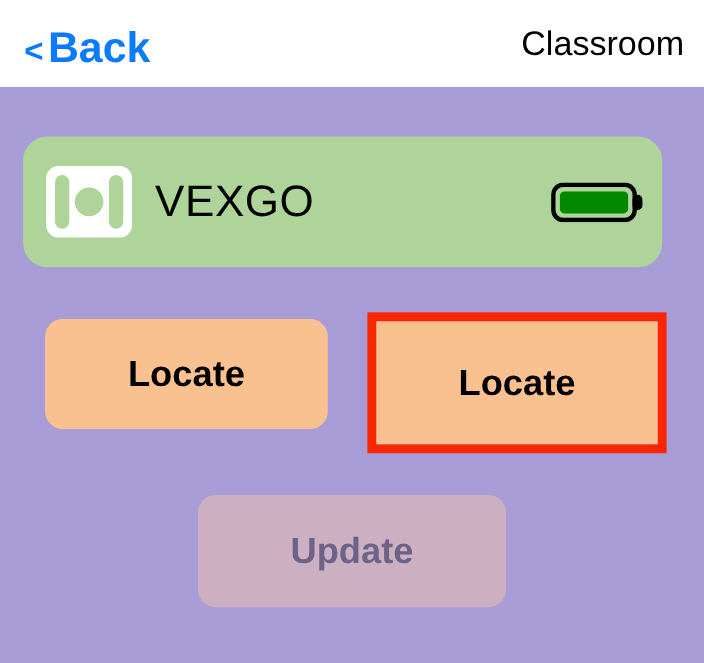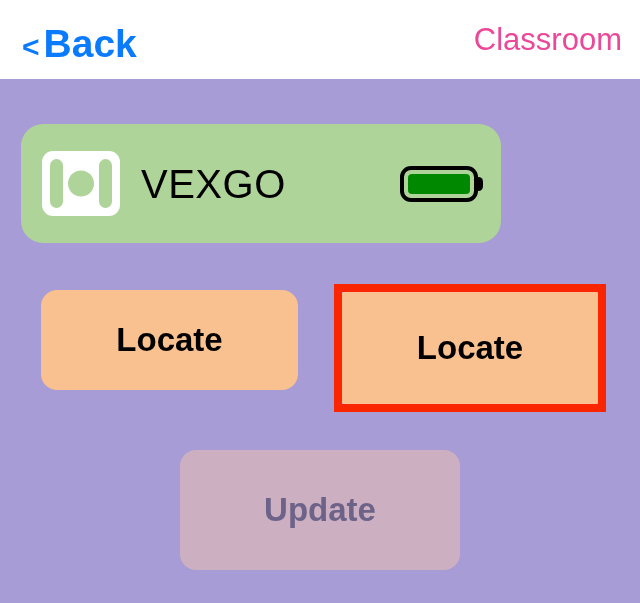--- a/index.html
+++ b/index.html
@@ -59,32 +59,32 @@
     line-height: 1;
     color: #0a7bfd;
   }
 
   .nav-title {
     position: absolute;
     right: 18px;
     top: 23px;
     font-size: 31px;
     font-weight: normal;
-    color: #ec4899;
+    color: #000000;
     line-height: 1.1;
     white-space: nowrap;
     text-align: center;
   }
 
   
   .device-card {
     position: absolute;
     left: 21px;
     top: 124px;
-    width: 480px;
+    width: 581px;
     height: 119px;
     background: #aed49a;
     border-radius: 22px;
     box-sizing: border-box;
   }
 
   .device-icon {
     position: absolute;
     left: 20px;
     top: 26px;
@@ -156,21 +156,21 @@
     top: 292px;
     width: 256px;
     height: 112px;
     border-radius: 2px;
   }
 
   .btn-update {
     left: 180px;
     top: 450px;
     width: 280px;
-    height: 120px;
+    height: 102px;
     background: #ccb0c2;
     color: #6d6288;
     cursor: default;
   }
 </style>
 </head>
 <body>
 
 <div id="app">
 

